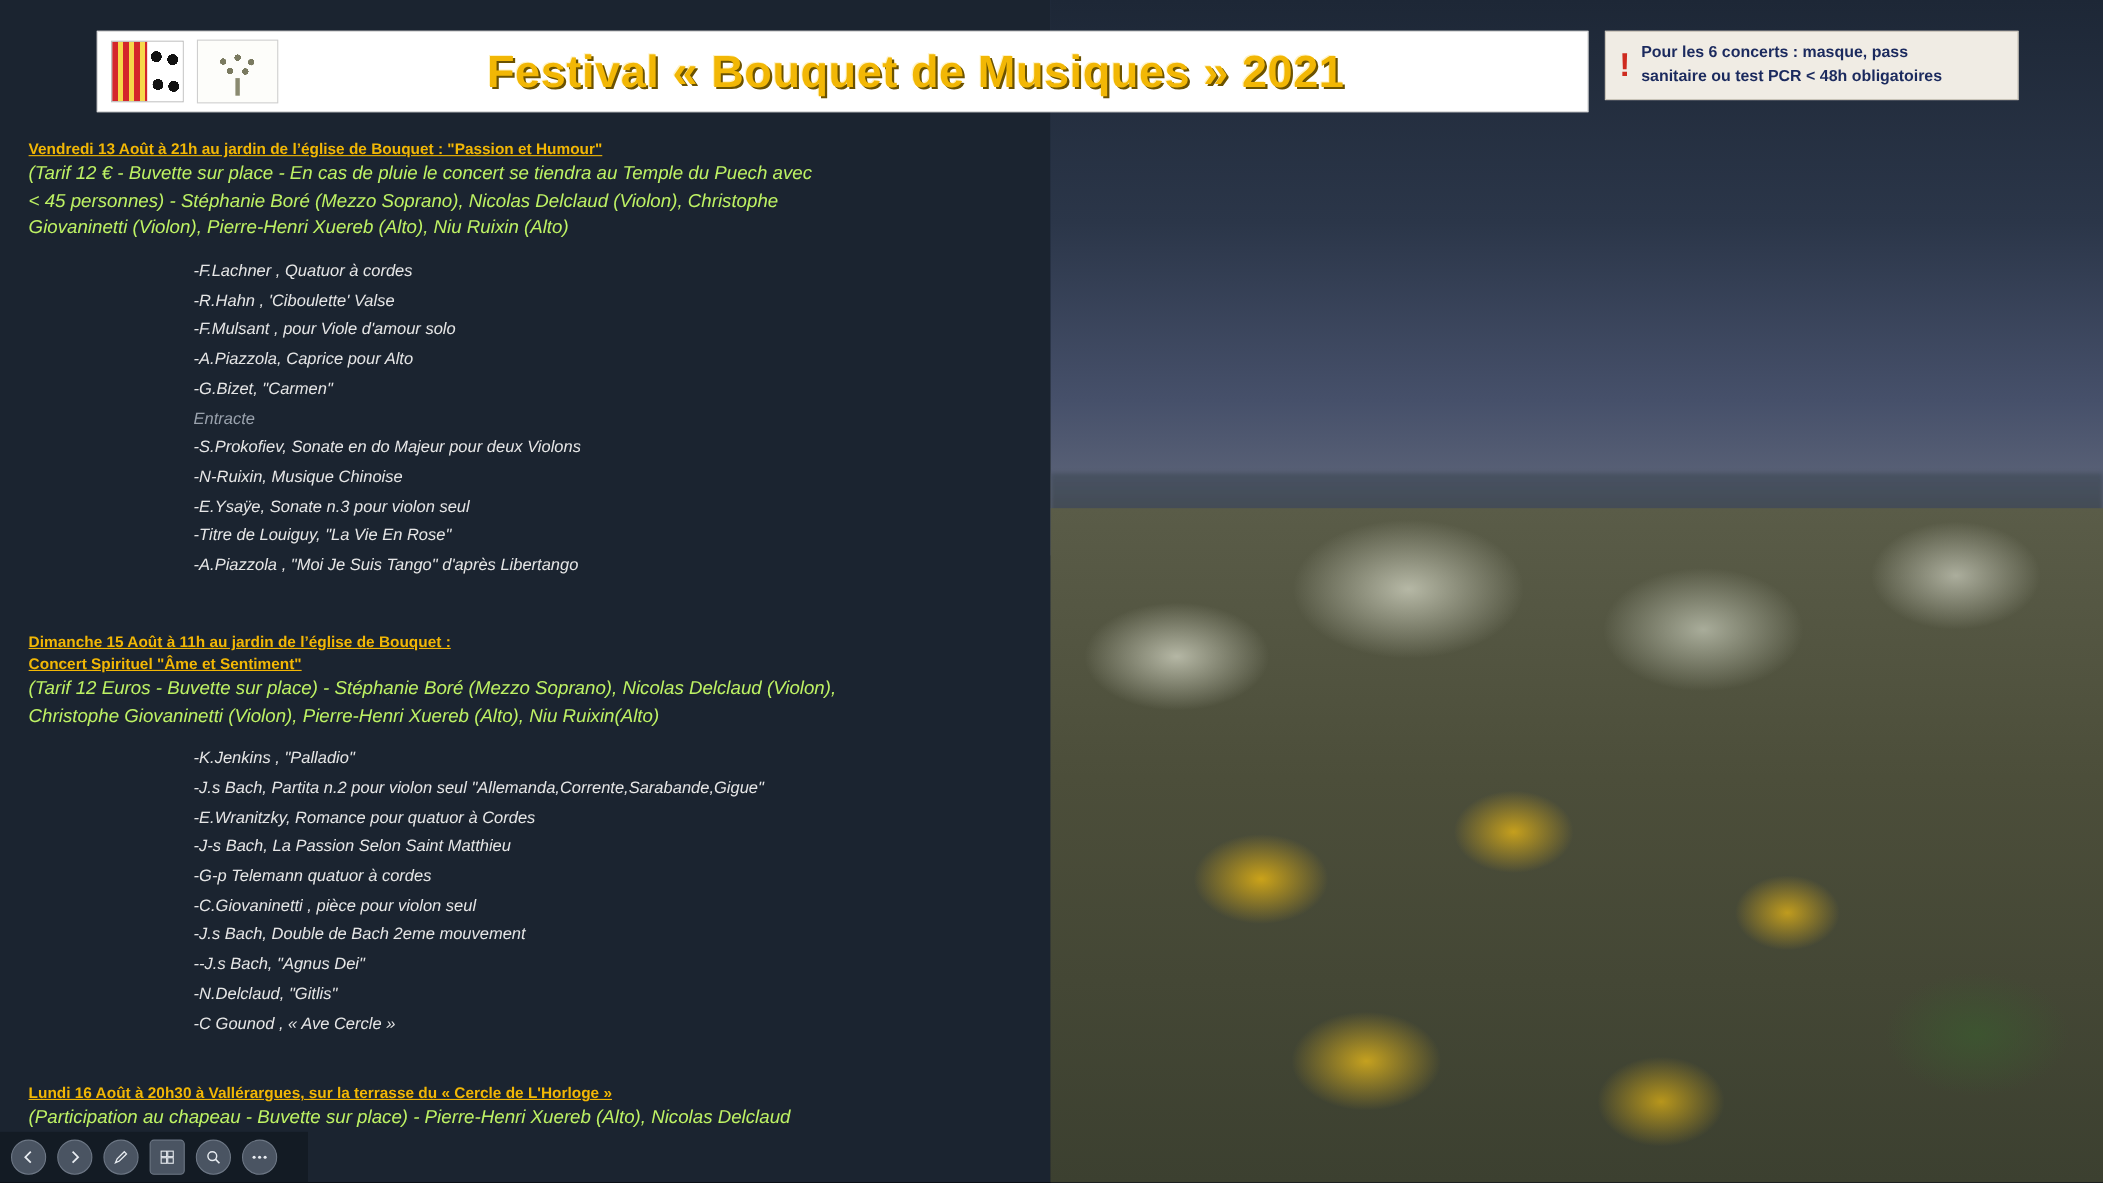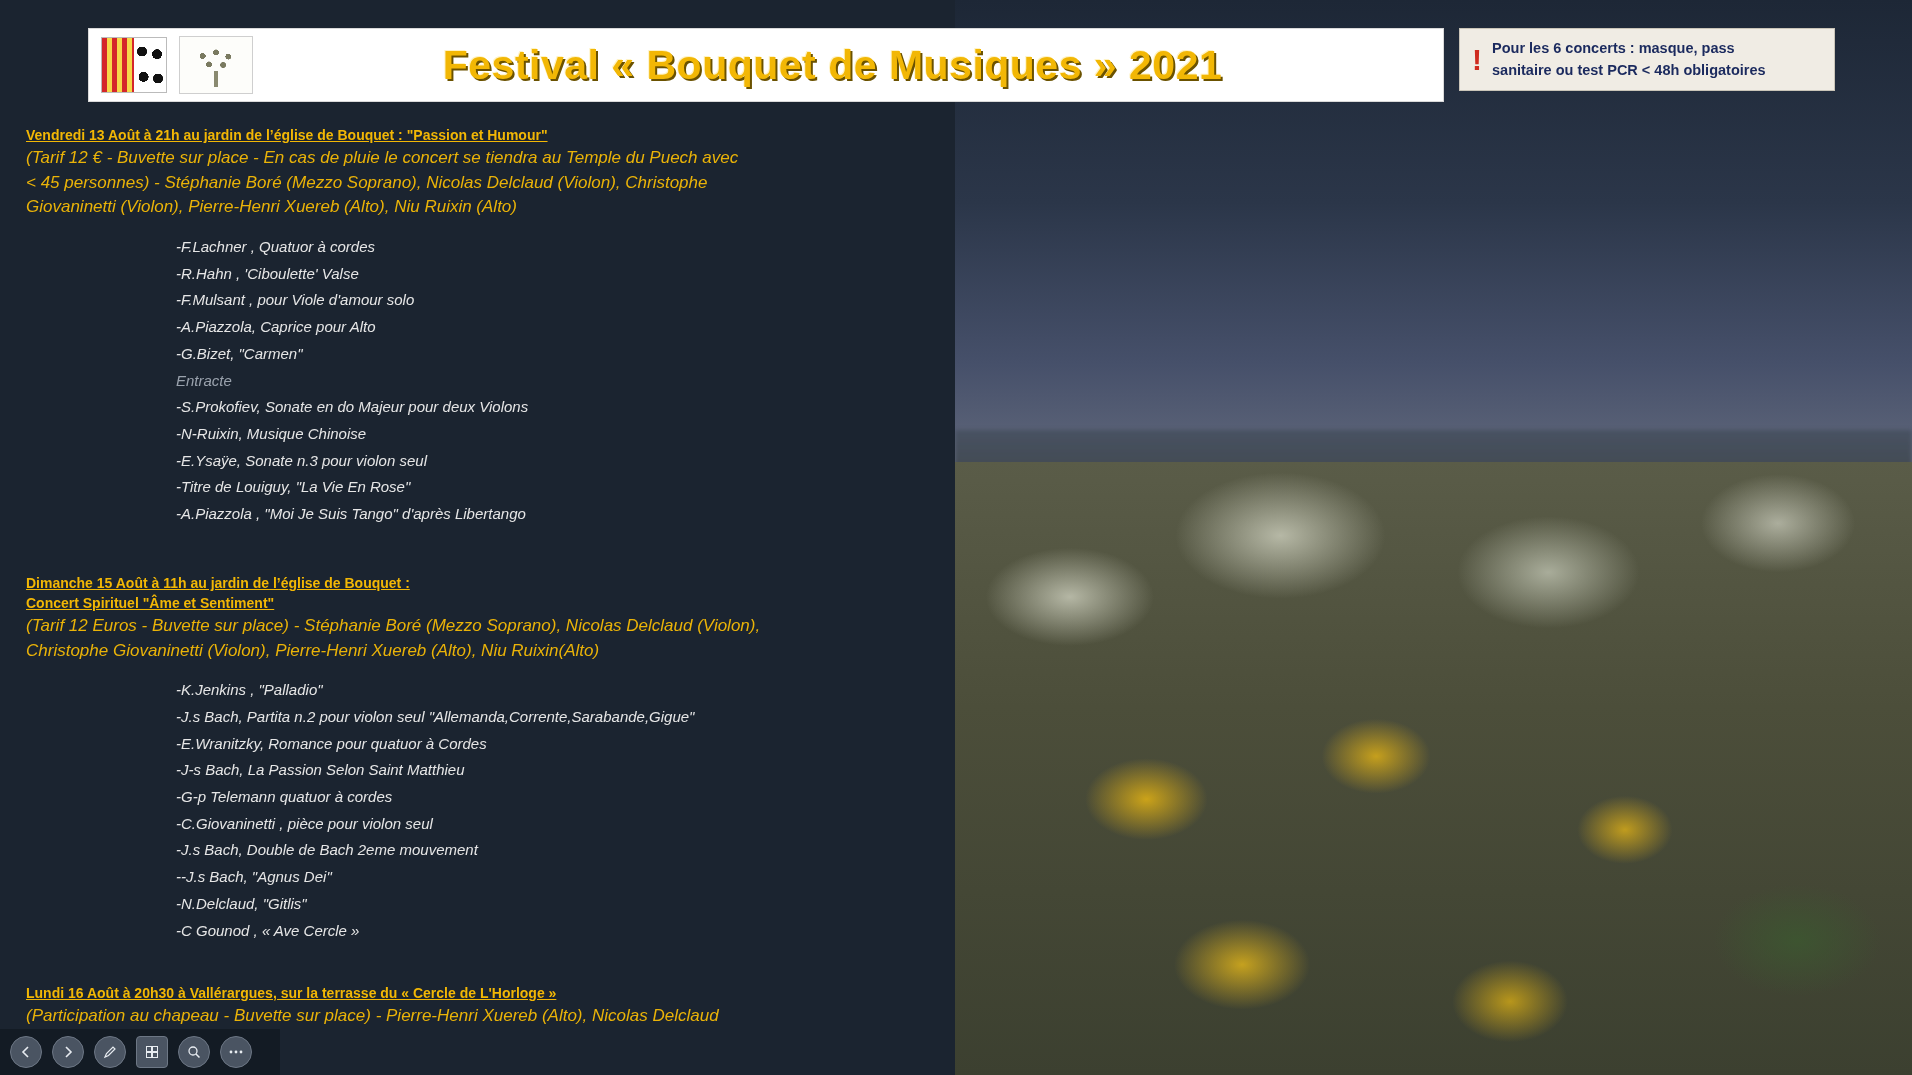--- a/index.html
+++ b/index.html
@@ -169,21 +169,21 @@
   .section { margin-bottom: 6px; }
   .evt-title {
     color: #f2b705;
     font-size: 14px;
     font-weight: bold;
     text-decoration: underline;
     line-height: 1.3;
     margin-bottom: 2px;
   }
   .evt-sub {
-    color: #eab308;
+    color: #bef264;
     font-size: 17px;
     font-style: italic;
     line-height: 1.45;
     margin-bottom: 4px;
   }
   .program {
     margin: 14px 0 0 150px;
     color: #e6e6e6;
     font-size: 15px;
     font-style: italic;

